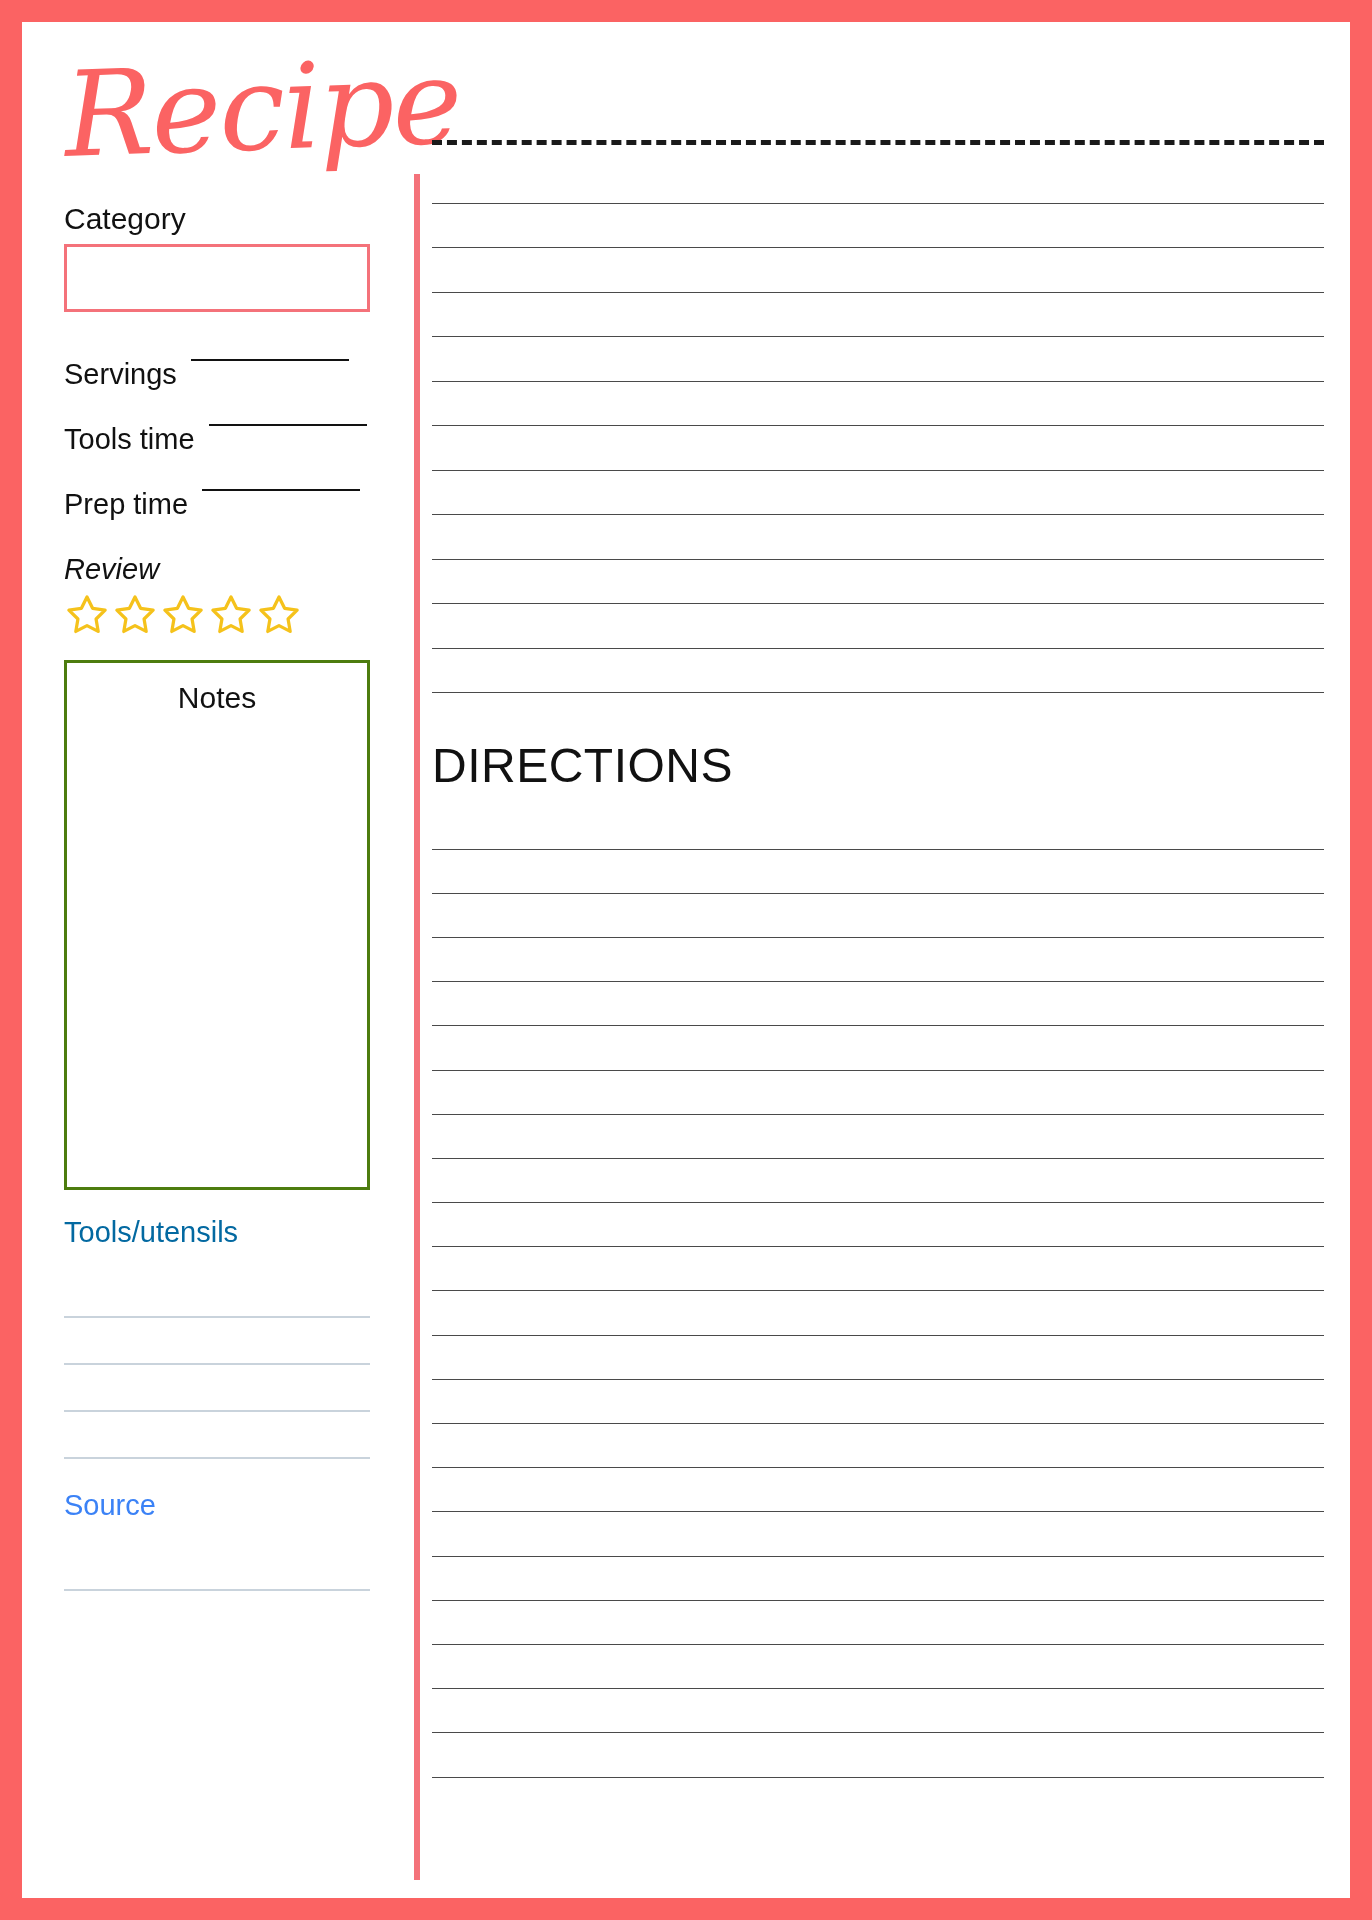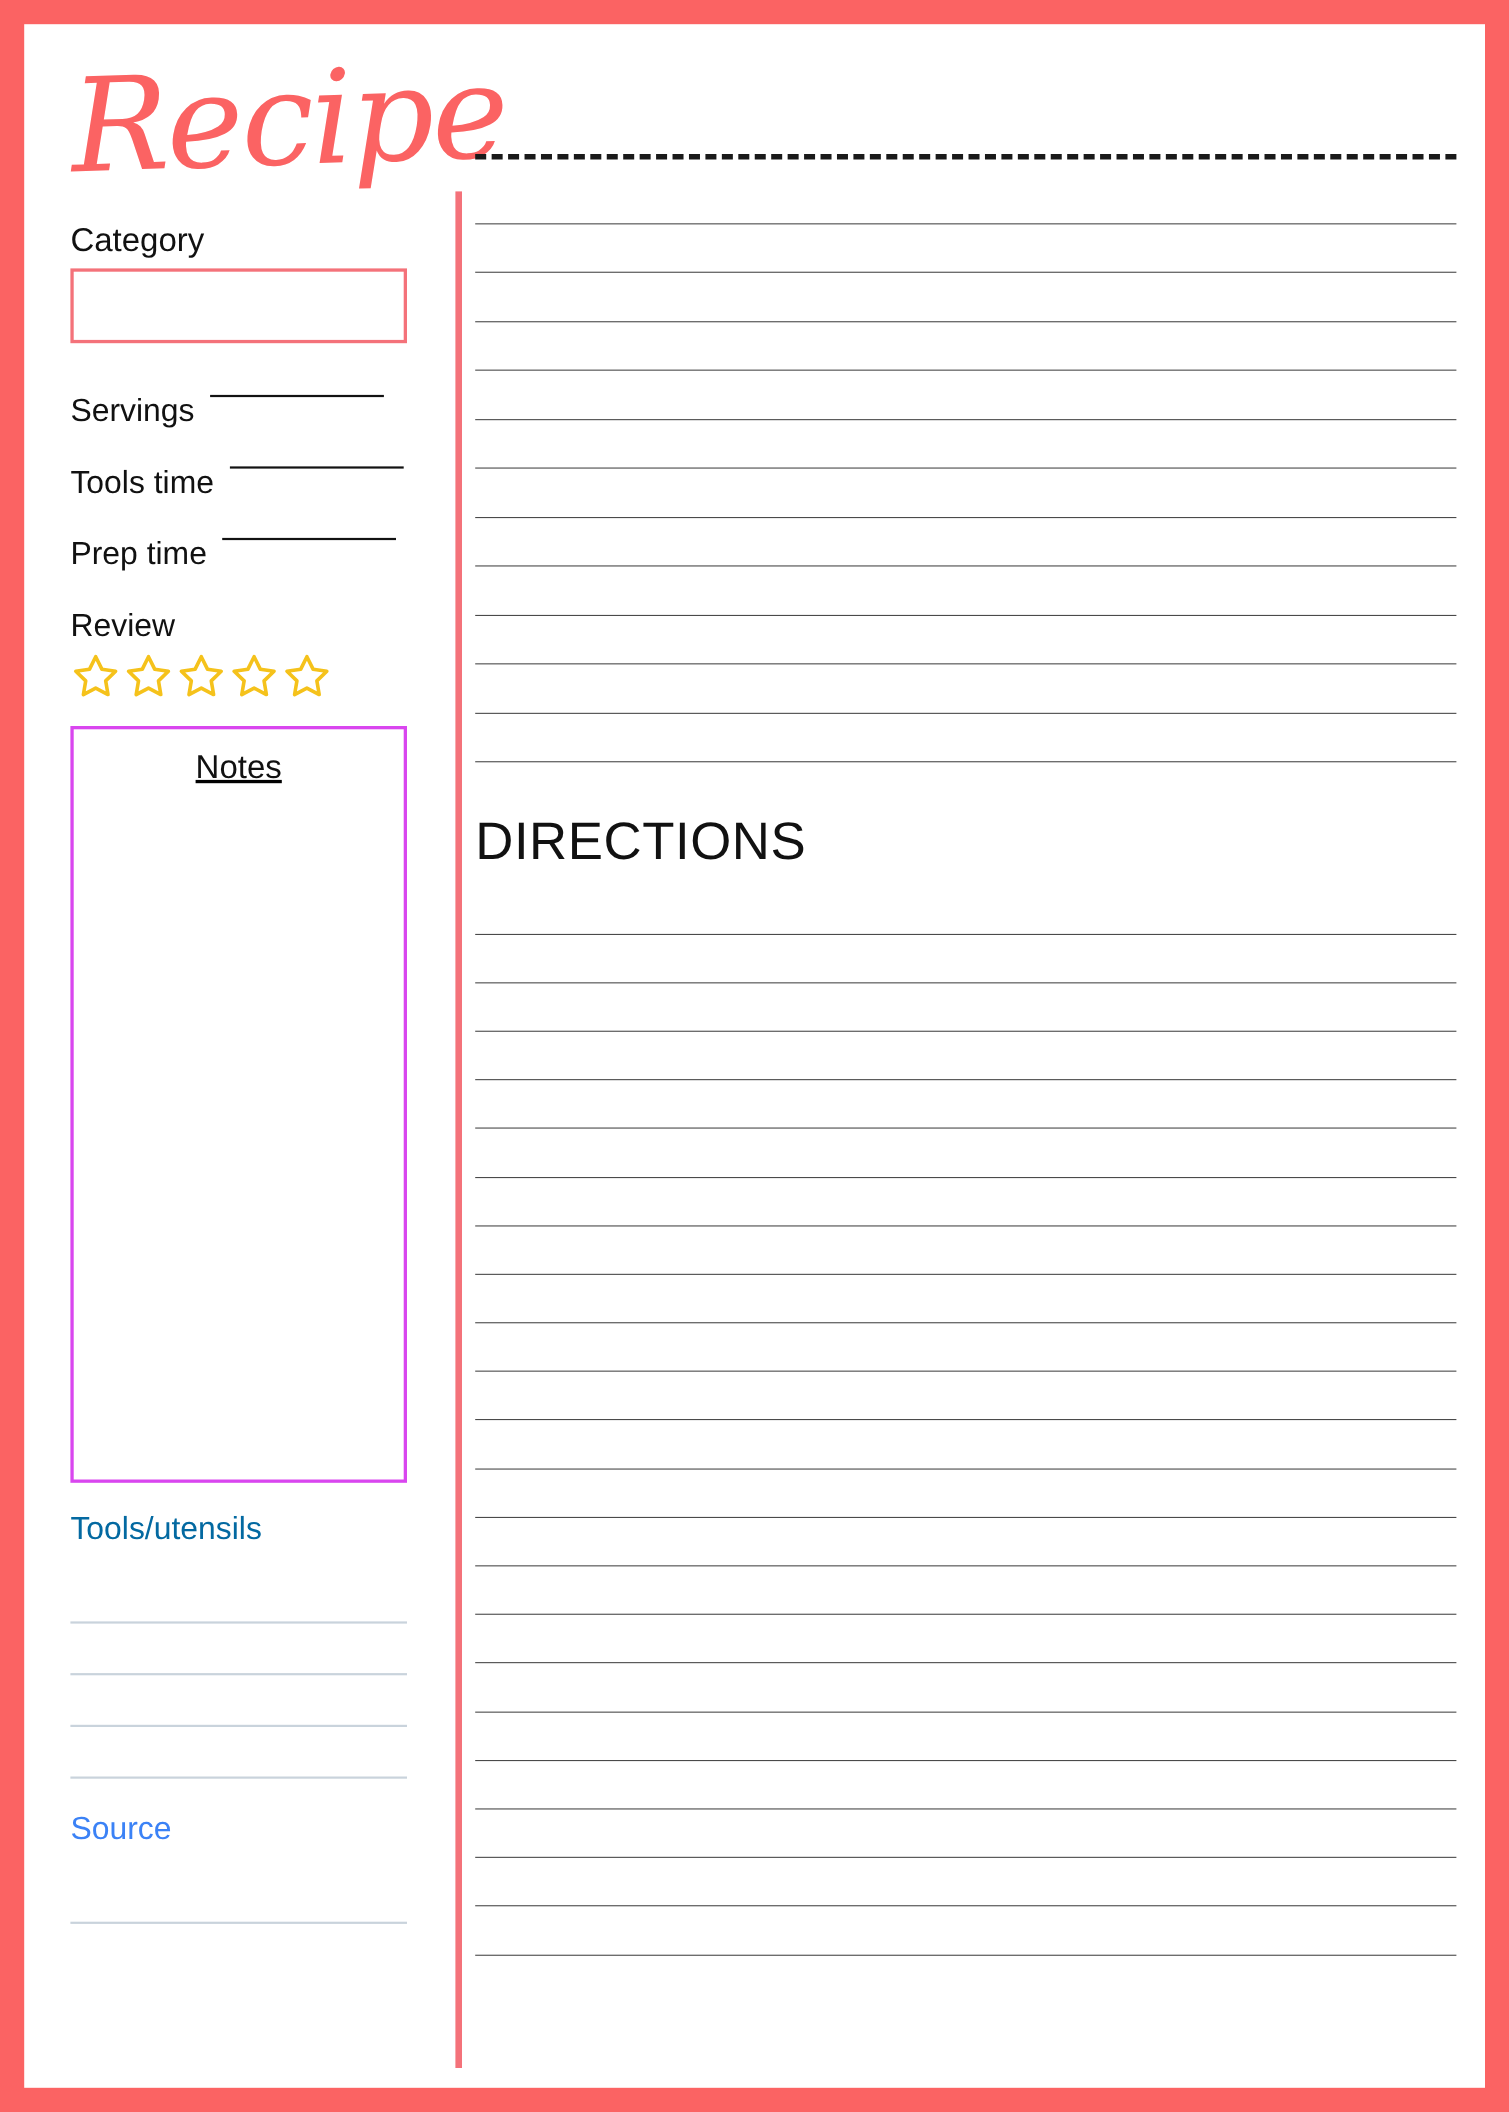--- a/index.html
+++ b/index.html
@@ -89,34 +89,34 @@
     margin-left: 14px;
     border-bottom: 2.5px solid #121212;
     height: 1px;
     max-width: 158px;
   }
 
   .review-label {
     font-size: 29px;
     color: #111;
     margin-top: 28px;
+    font-style: italic;
   }
   .stars {
     margin-top: 6px;
     display: flex;
     gap: 2px;
   }
   .stars svg { display: block; }
 
   .notes-box {
     margin-top: 22px;
-    height: 688px;
-    border: 3px solid #d946ef;
-    box-sizing: border-box;
-    text-decoration: underline;
+    height: 530px;
+    border: 3px solid #4d7c0f;
+    box-sizing: border-box;
   }
   .notes-label {
     text-align: center;
     font-size: 30px;
     color: #111;
     padding-top: 18px;
   }
 
   .tools-label {
     font-size: 29px;

